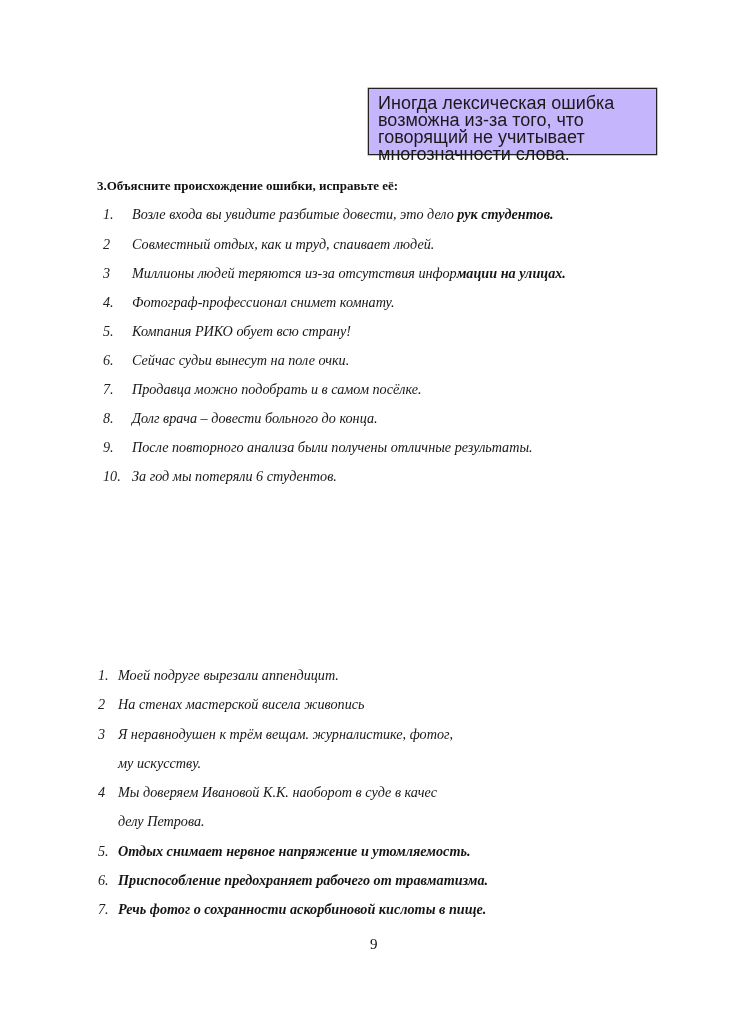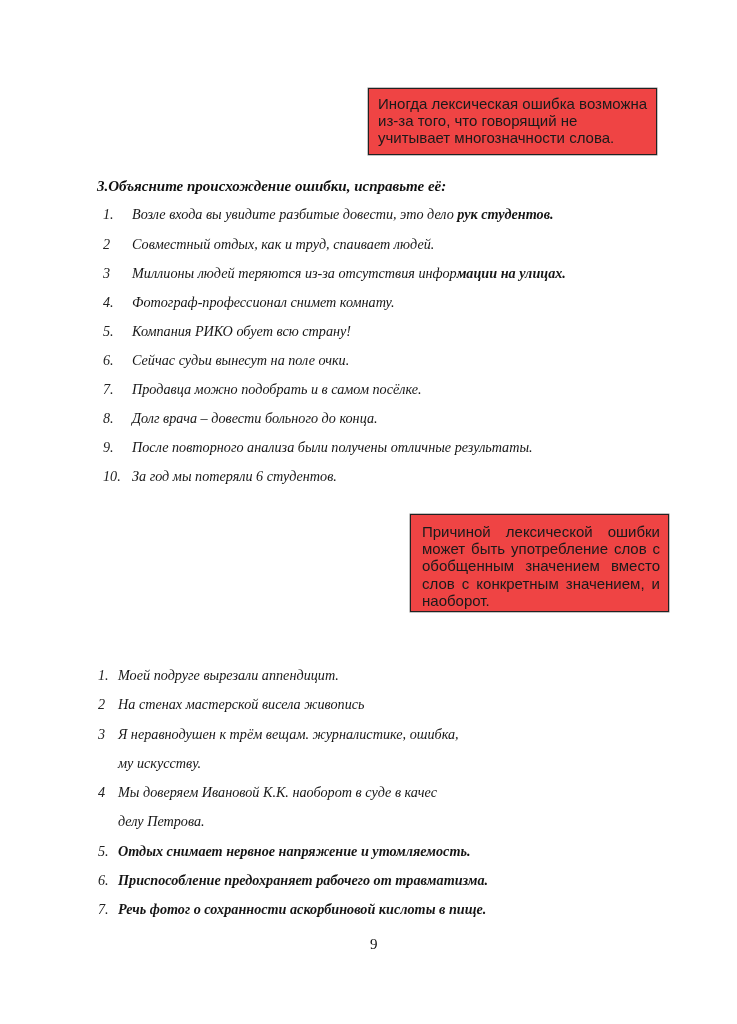--- a/index.html
+++ b/index.html
@@ -19,46 +19,45 @@
       position: absolute;
       left: 0; top: 0;
       width: 737px; height: 1024px;
       background: #ffffff;
     }
     .note-box {
       position: absolute;
       border: 1px solid #222;
       box-shadow: 0 0 0 0.5px #888;
       font-family: "Liberation Sans", "DejaVu Sans", sans-serif;
-      font-size: 15px;
+      font-size: 18px;
       line-height: 17px;
       color: #1a1a1a;
-      background: #ef4444;
+      background: #c4b5fd;
       box-sizing: border-box;
     }
     .note-box.n1 {
       left: 368px; top: 88px;
       width: 289px; height: 67px;
       padding: 6px 8px 0 9px;
     }
     .note-box.n2 {
       left: 410px; top: 514px;
       width: 259px; height: 98px;
       padding: 8px 8px 0 11px;
       text-align: justify;
       line-height: 17.2px;
     }
     .heading {
       position: absolute;
       font-family: "Liberation Serif", "DejaVu Serif", serif;
       font-weight: bold;
-      font-size: 15px;
+      font-size: 13px;
       color: #111;
       white-space: nowrap;
-      font-style: italic;
     }
     .heading.h3 { left: 97px; top: 178px; }
     .heading.h4 { left: 97px; top: 609px; }
 
     .list3 .row, .list4 .row {
       position: absolute;
       font-style: italic;
       font-size: 14.2px;
       white-space: nowrap;
       color: #151515;
@@ -143,37 +142,34 @@
     <div class="row" style="top:439px">
       <span class="num">9.</span>
       <span class="txt"><span>После повторного анализа были получены отличные результаты.</span></span>
     </div>
     <div class="row" style="top:468px">
       <span class="num">10.</span>
       <span class="txt"><span> За год мы потеряли 6 студентов.</span></span>
     </div>
   </div>
 
-  <div class="note-box n2">
-    <span>Причиной лексической ошибки может быть употребление слов с обобщенным значением вместо слов с конкретным значением, и наоборот.</span>
-  </div>
 
 
   <div class="list4">
     <div class="row" style="top:667px">
       <span class="num">1.</span>
       <span class="txt">Моей подруге вырезали аппендицит.</span>
     </div>
     <div class="row" style="top:696px">
       <span class="num">2</span>
       <span class="txt">На стенах мастерской висела живопись</span>
     </div>
     <div class="row" style="top:726px">
       <span class="num">3</span>
-      <span class="txt">Я неравнодушен к трём вещам. журналистике, ошибка,</span>
+      <span class="txt">Я неравнодушен к трём вещам. журналистике, фотог,</span>
     </div>
     <div class="row" style="top:755px">
       <span class="txt">му искусству.</span>
     </div>
     <div class="row" style="top:784px">
       <span class="num">4</span>
       <span class="txt">Мы доверяем Ивановой К.К.  наоборот в суде в качес</span>
     </div>
     <div class="row" style="top:813px">
       <span class="txt">делу Петрова.</span>

